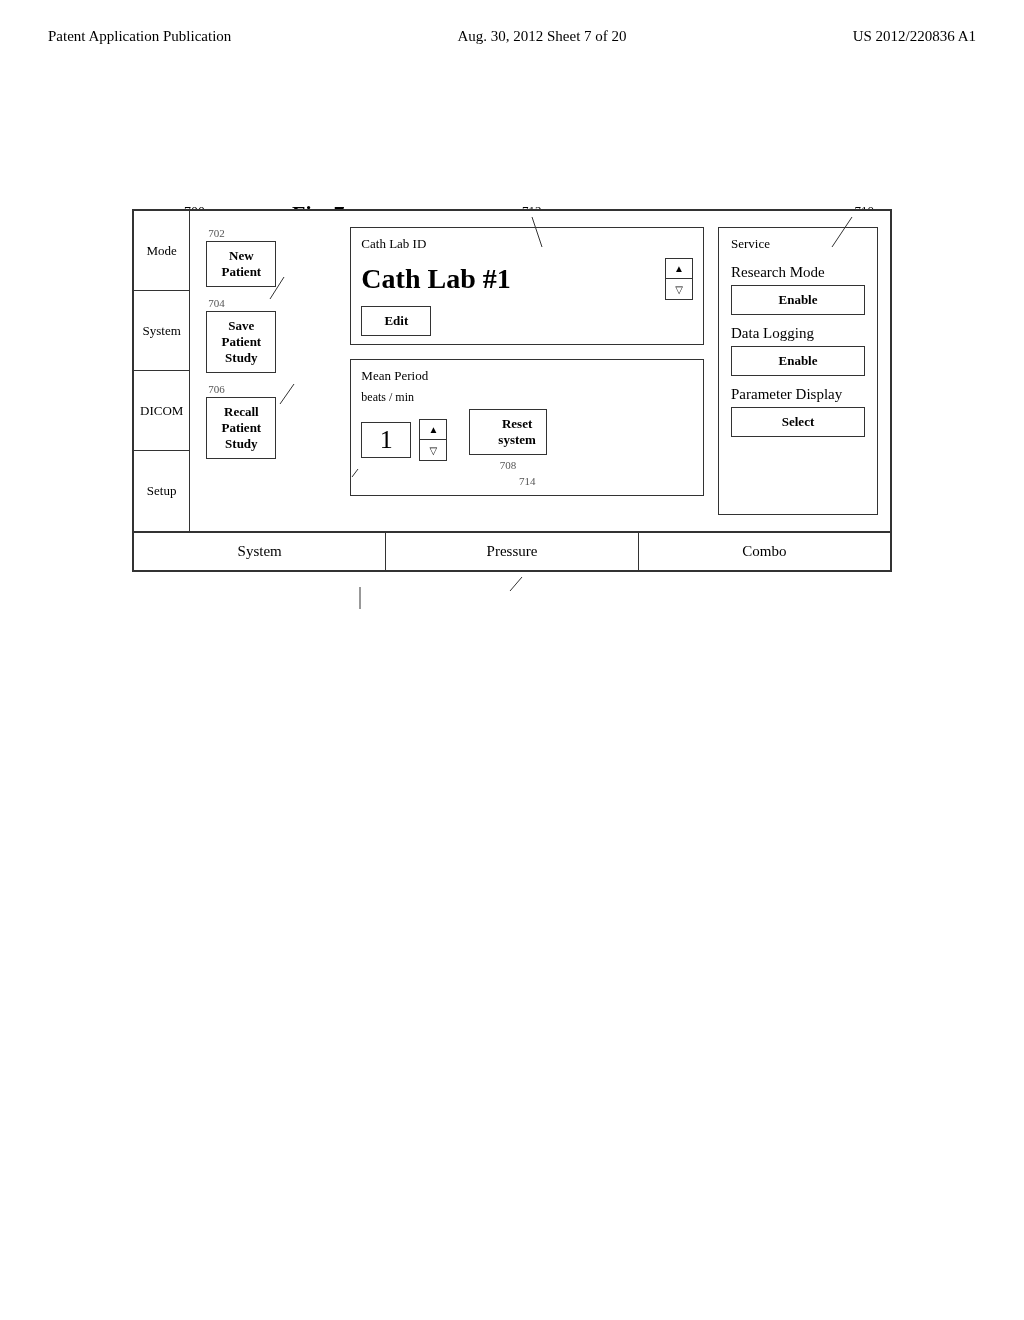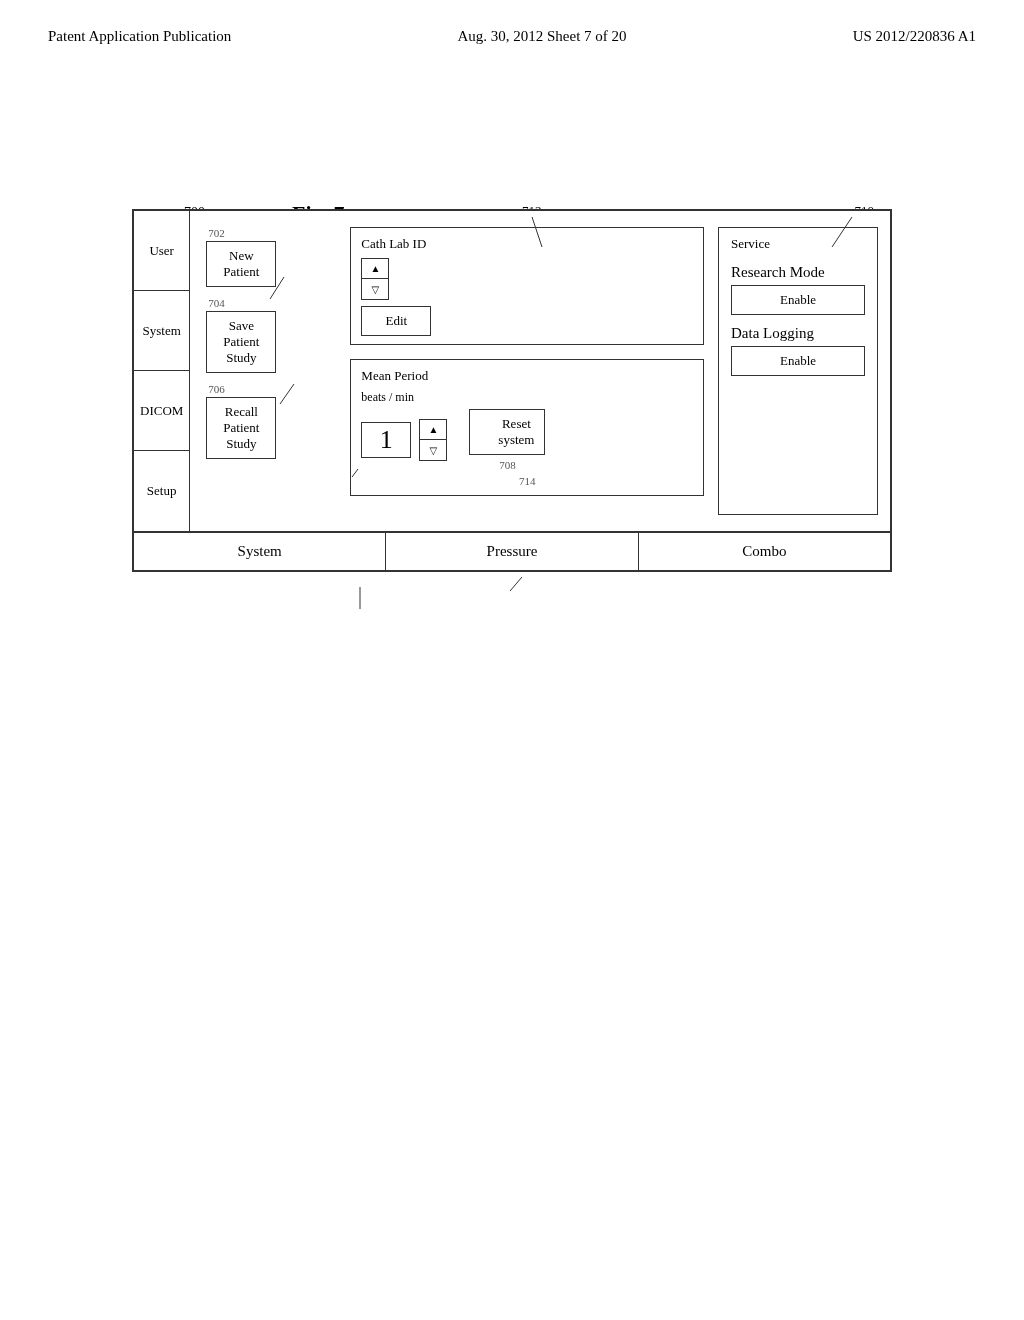--- a/index.html
+++ b/index.html
@@ -51,20 +51,21 @@
     
     .btn {
       border: 1.5px solid #333;
       background: #fff;
       padding: 6px 10px;
       font-size: 13px;
       font-family: 'Times New Roman', Times, serif;
       text-align: center;
       cursor: pointer;
       min-width: 70px;
+      font-weight: bold;
     }
 
     
     .center-col {
       flex: 1;
       display: flex;
       flex-direction: column;
       gap: 14px;
       margin-left: 40px;
     }
@@ -240,21 +241,21 @@
       <line x1="228" y1="400" x2="228" y2="378" stroke="#333" stroke-width="1"></line>
 
       <line x1="378" y1="382" x2="390" y2="368" stroke="#333" stroke-width="1"></line>
     </svg>
 
     <div class="main-box">
       <div class="inner-content">
 
         <div class="left-sidebar">
           <div class="left-sidebar-tab">
-            <span>User</span>
+            <span>Mode</span>
           </div>
           <div class="left-sidebar-tab">
             <span>System</span>
           </div>
           <div class="left-sidebar-tab">
             <span>DICOM</span>
           </div>
           <div class="left-sidebar-tab">
             <span>Setup</span>
           </div>
@@ -281,20 +282,21 @@
 Patient
 Study</button>
             </div>
           </div>
 
           <div class="center-col">
 
             <div class="cath-lab-section">
               <div class="section-title">Cath Lab ID</div>
               <div class="cath-lab-row">
+                <div class="cath-lab-value">Cath Lab #1</div>
                 <div class="spinner">
                   <button class="spinner-btn">▲</button>
                   <button class="spinner-btn">▽</button>
                 </div>
               </div>
               <div class="edit-btn-row">
                 <button class="btn">Edit</button>
               </div>
             </div>
 
@@ -325,20 +327,24 @@
               <span class="service-item-label">Research Mode</span>
               <button class="btn">Enable</button>
             </div>
 
             <div class="service-item">
               <span class="service-item-label">Data Logging</span>
               <button class="btn">Enable</button>
             </div>
 
 
+            <div class="service-item">
+              <span class="service-item-label">Parameter Display</span>
+              <button class="btn">Select</button>
+            </div>
           </div>
 
         </div>
       </div>
 
       <div class="bottom-tabs">
         <div class="bottom-tab">
           <span>System</span>
         </div>
         <div class="bottom-tab">

